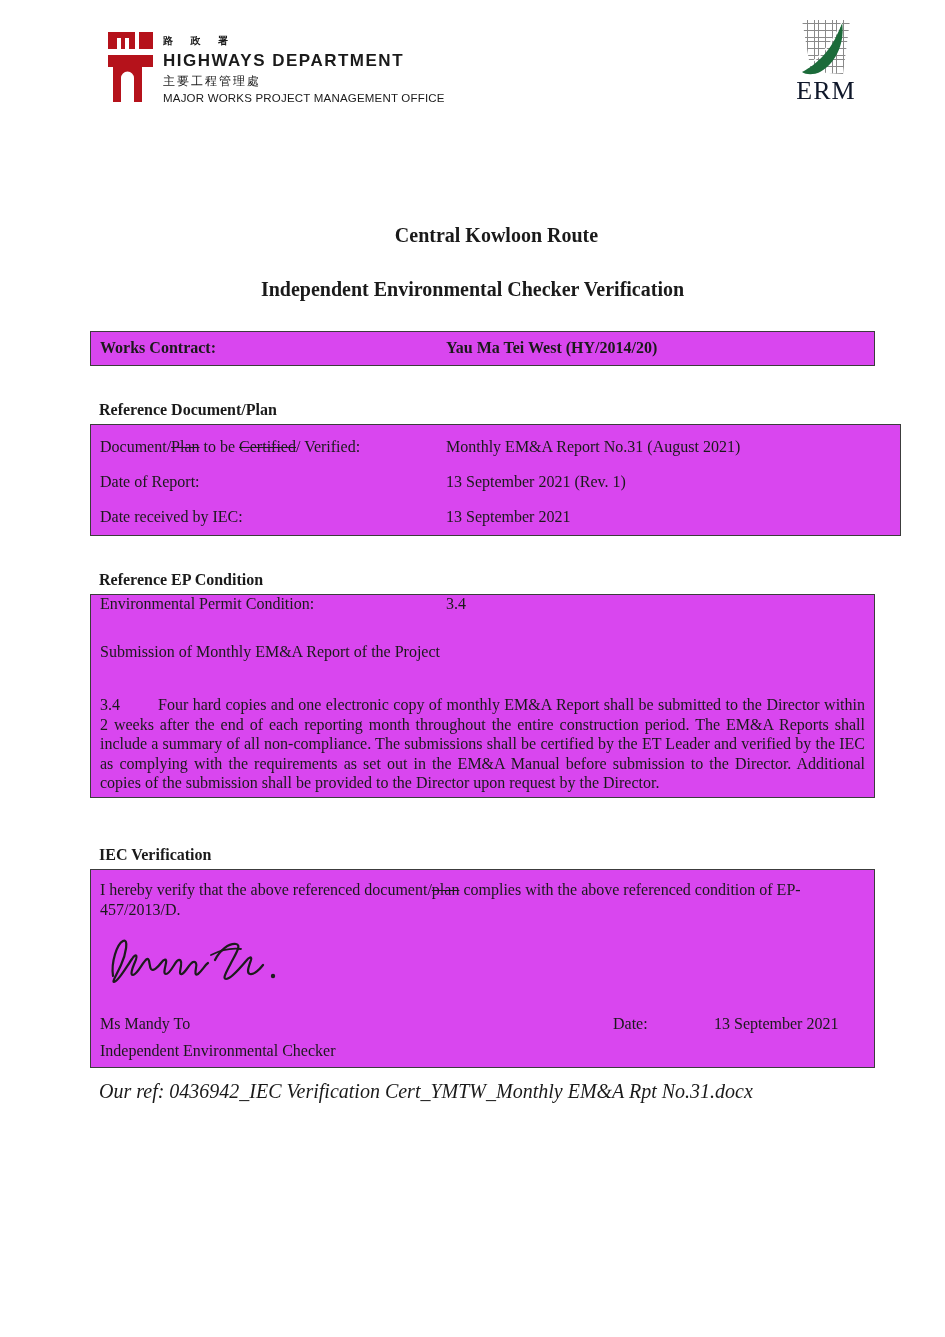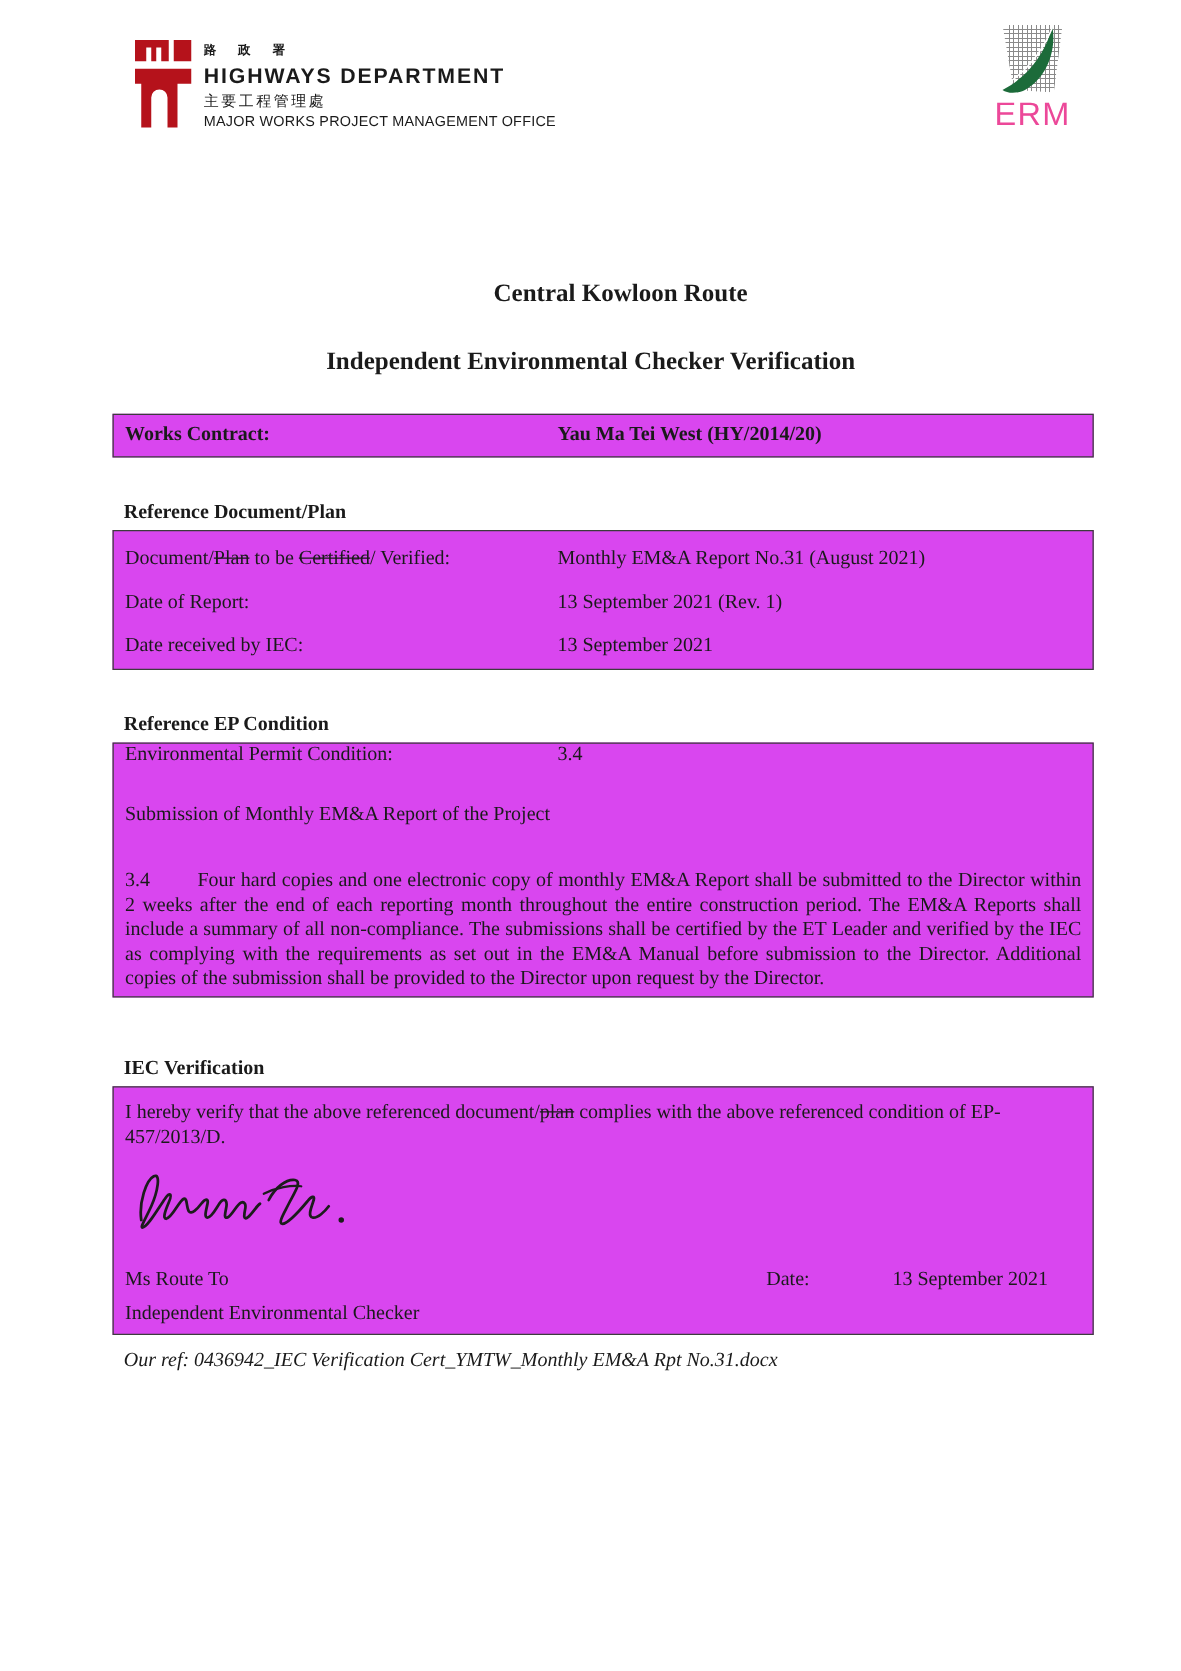--- a/index.html
+++ b/index.html
@@ -24,37 +24,37 @@
   .erm-grid {
     position:absolute; left:10px; top:0; width:50px; height:54px;
     background:
       repeating-linear-gradient(0deg,  #8a8a8a 0px, #8a8a8a 0.6px, transparent 0.6px, transparent 3.6px),
       repeating-linear-gradient(90deg, #8a8a8a 0px, #8a8a8a 0.6px, transparent 0.6px, transparent 3.6px);
     clip-path: polygon(4% 0, 100% 0, 86% 100%, 22% 96%);
   }
   .erm-swoosh { position:absolute; left:6px; top:-2px; width:60px; height:60px; }
   .erm-label {
     position:absolute; left:0; top:56px; width:72px; text-align:center;
-    font-family:Liberation Sans, sans-serif; font-size:26px; color:#ec4899; letter-spacing:1px;
+    font-family:Liberation Serif, serif; font-size:26px; color:#0f172a; letter-spacing:1px;
   }
 
   
   .doc-title { left:0; width:945px; text-align:center; font-weight:bold; font-size:20px; }
   .t1 { top:170px; } .t2 { top:224px;padding-left:24px; } .t3 { top:278px; }
 
   
   .box { border:1px solid #3c3c3c; background:#d946ef; }
   .section-title { font-weight:bold; font-size:16px; }
 
   .wc-box { left:90px; top:331px; width:783px; height:33px; }
   .wc-label { position:absolute; left:9px;  top:7px; font-weight:bold; }
   .wc-value { position:absolute; left:355px; top:7px; font-weight:bold; }
 
   .refdoc-title { left:99px; top:401px; }
-  .refdoc-box { left:90px; top:424px; width:783px; height:110px; }
+  .refdoc-box { left:90px; top:424px; width:783px; height:110px;padding-left:26px; }
   .refdoc-box .row { position:absolute; left:0; width:100%; }
   .refdoc-box .r1 { top:13px; } .refdoc-box .r2 { top:48px; } .refdoc-box .r3 { top:83px; }
   .row .lbl { position:absolute; left:9px; white-space:nowrap; }
   .row .val { position:absolute; left:355px; white-space:nowrap; }
 
   .refep-title { left:99px; top:571px; }
   .refep-box { left:90px; top:594px; width:783px; height:202px; }
   .refep-box .r1 { top:13px; }
   .refep-subject { position:absolute; left:9px; top:48px; }
   .refep-clause { position:absolute; left:9px; top:76px; width:765px; text-align:justify; line-height:19.6px;margin-top:24px; }
@@ -62,21 +62,21 @@
 
   .iec-title { left:99px; top:846px; }
   .iec-box { left:90px; top:869px; width:783px; height:197px; }
   .iec-statement { position:absolute; left:9px; top:10px; width:765px; line-height:20px; }
   .signature { position:absolute; left:14px; top:58px; }
   .iec-name  { position:absolute; left:9px;  top:145px; }
   .iec-datelabel { position:absolute; left:522px; top:145px; }
   .iec-datevalue { position:absolute; left:623px; top:145px; }
   .iec-role  { position:absolute; left:9px;  top:172px; }
 
-  .footer-ref { left:99px; top:1080px; font-style:italic; font-size:16px; }
+  .footer-ref { left:99px; top:1080px; font-style:italic; font-size:20px; }
 
   .struck { text-decoration:line-through; }
 </style>
 </head>
 <body>
 
 <div class="page">
 
   <div class="abs hyd-logo">
     <svg width="50" height="74" viewBox="0 0 50 74">
@@ -145,21 +145,21 @@
 
     <div class="signature">
       <svg width="190" height="62" viewBox="0 0 190 62">
         <path d="M8,48 C6,34 12,16 18,13 C24,10 21,26 16,37 C11,48 7,54 9,54 C13,54 22,38 27,31 C31,25 33,27 30,34 C27,41 25,47 28,47 C33,46 38,33 42,31 C45,30 44,38 46,41 C48,44 53,39 56,35 C59,31 62,30 61,35 C60,40 58,46 61,46 C65,46 69,36 72,33 C75,30 77,33 76,38 C75,43 74,47 77,46 C81,44 84,36 88,34 C91,33 92,36 91,40 C90,45 90,48 93,46 C97,43 100,37 103,35" fill="none" stroke="#1c1c1c" stroke-width="2.2" stroke-linecap="round"></path>
         <path d="M110,32 C115,22 124,15 131,16 C137,17 130,27 126,35 C122,43 117,51 121,51 C126,51 136,39 141,33 C144,29 147,28 146,32 C144,38 141,45 145,46 C149,47 155,41 158,37" fill="none" stroke="#1c1c1c" stroke-width="2.2" stroke-linecap="round"></path>
         <path d="M106,27 C116,22 128,20 136,21" fill="none" stroke="#1c1c1c" stroke-width="1.8" stroke-linecap="round"></path>
         <circle cx="168" cy="48" r="2.2" fill="#1c1c1c"></circle>
       </svg>
     </div>
 
-    <div class="iec-name">Ms Route To</div>
+    <div class="iec-name">Ms Mandy To</div>
     <div class="iec-datelabel">Date:</div>
     <div class="iec-datevalue">13 September 2021</div>
     <div class="iec-role">Independent Environmental Checker</div>
   </div>
 
   <div class="abs footer-ref">Our ref: 0436942_IEC Verification Cert_YMTW_Monthly EM&amp;A Rpt No.31.docx</div>
 
 </div>
 
 </body></html>

